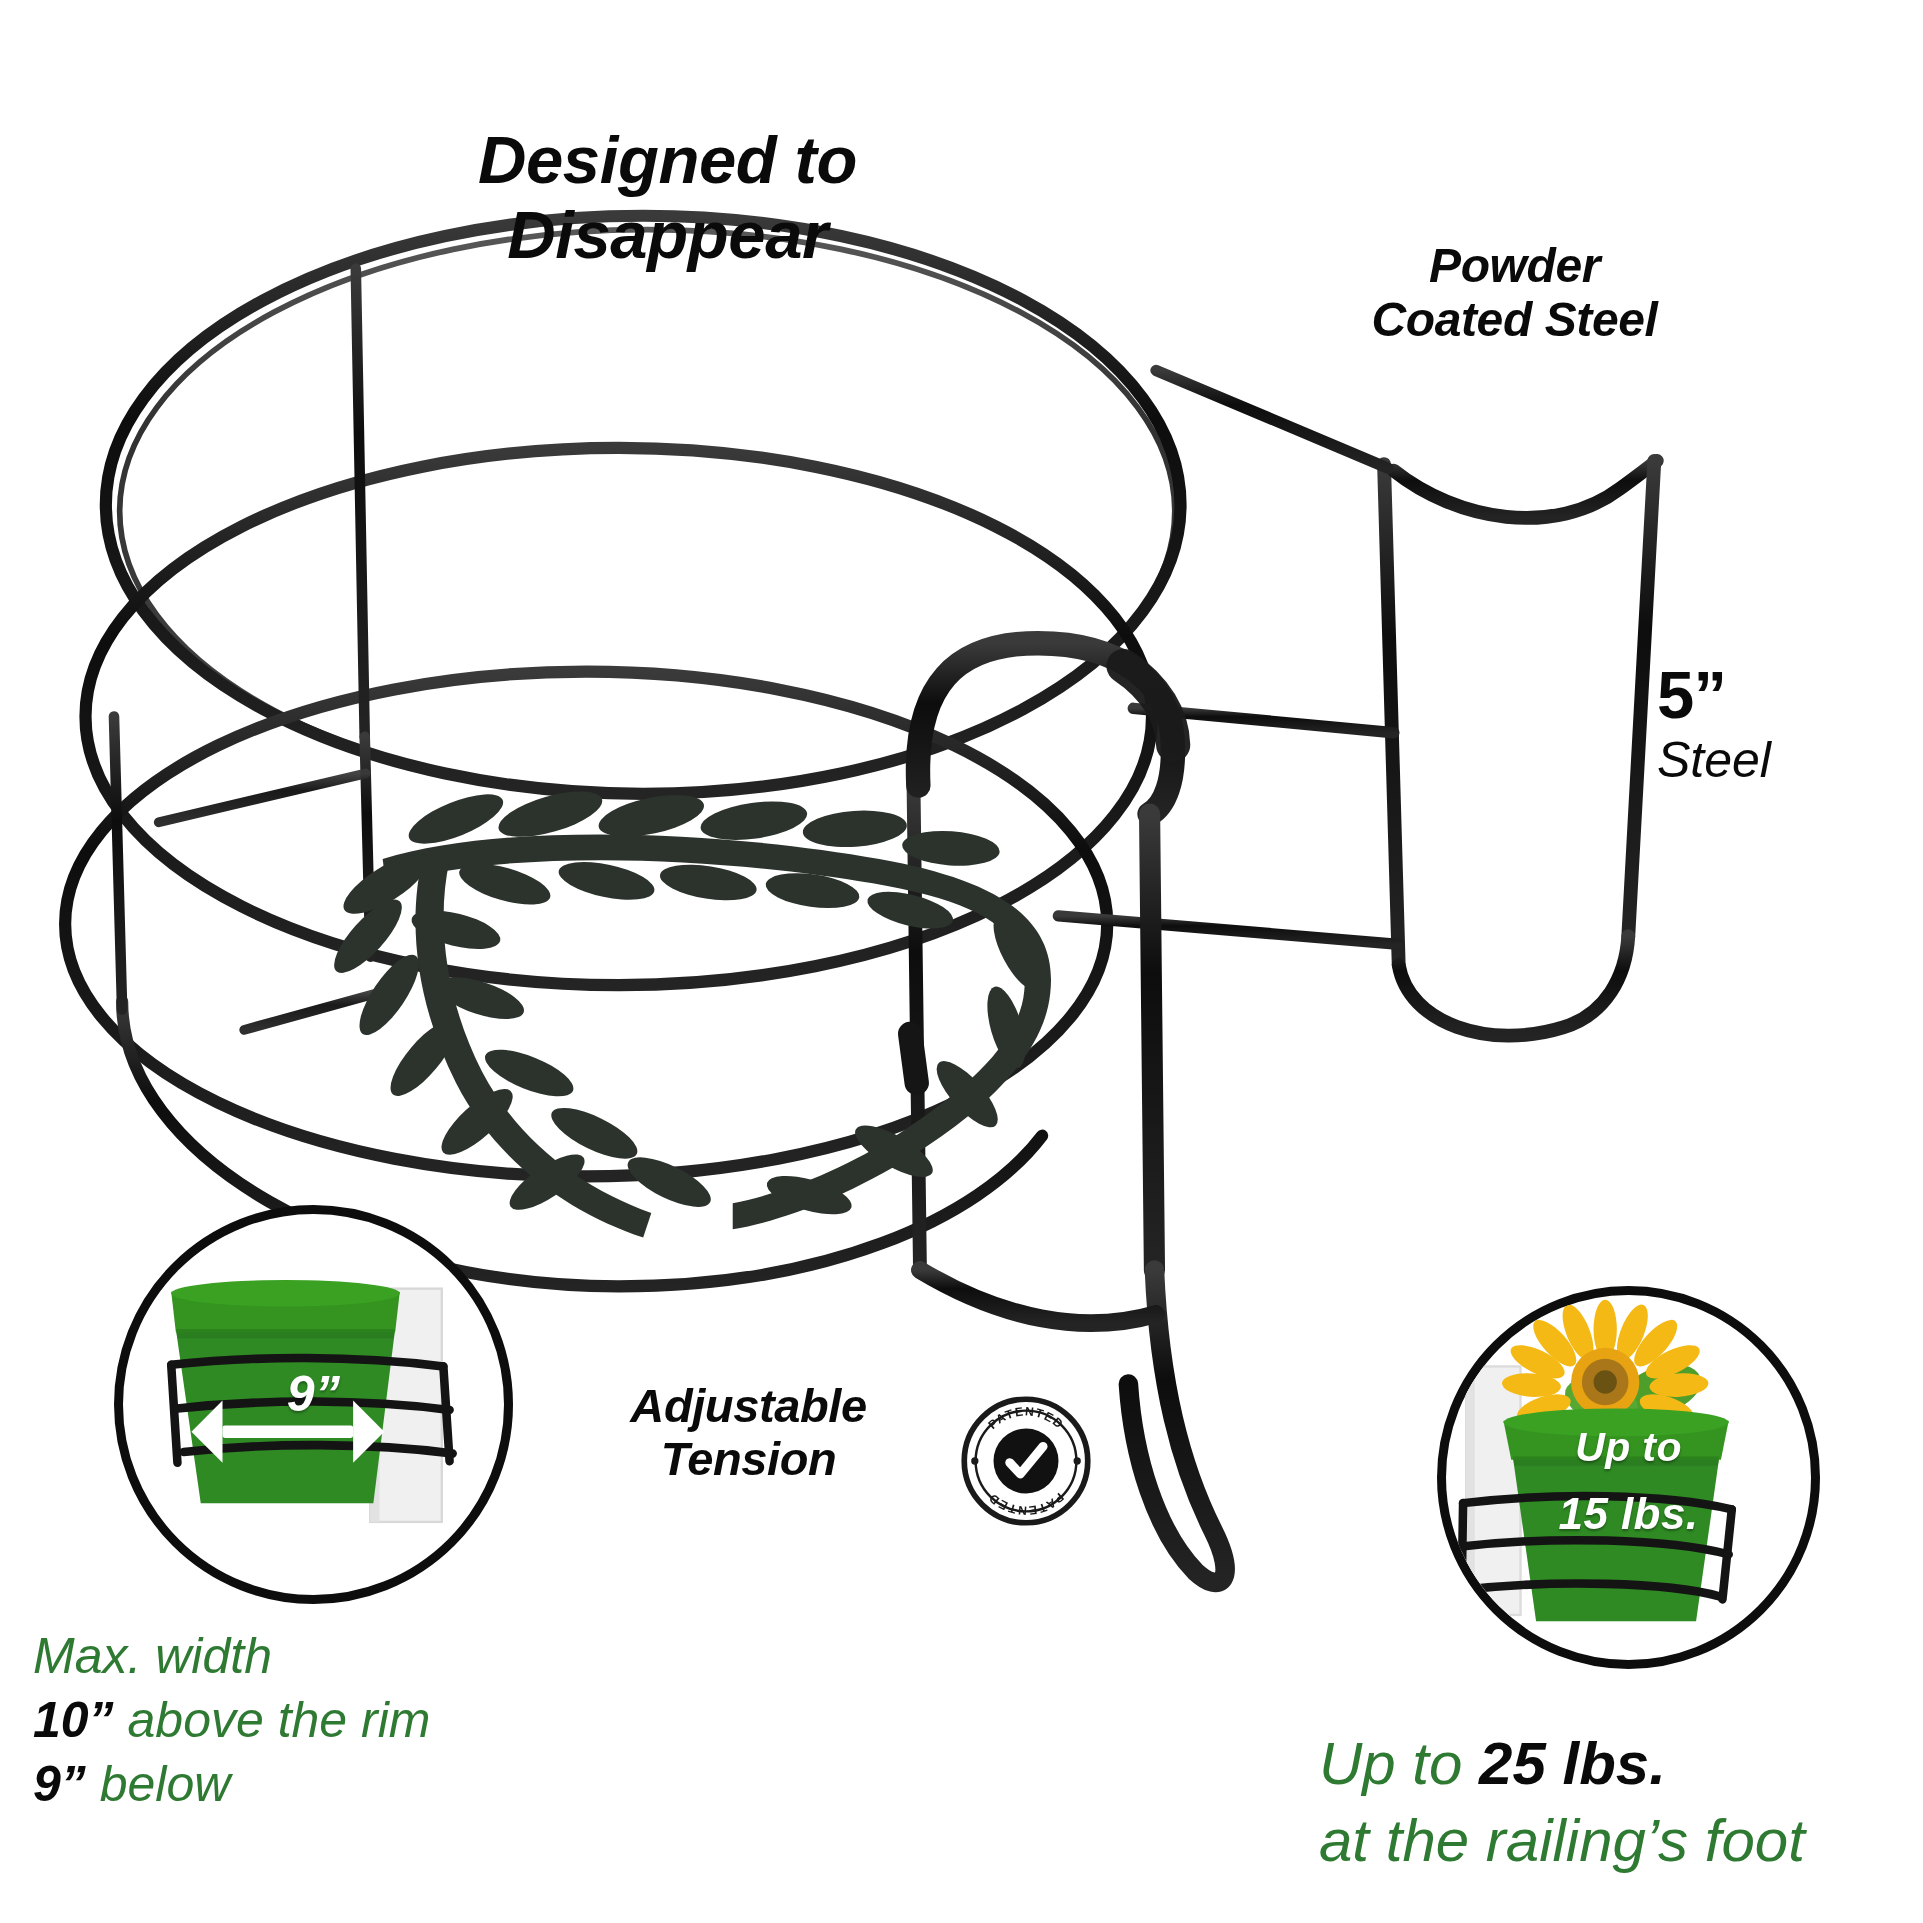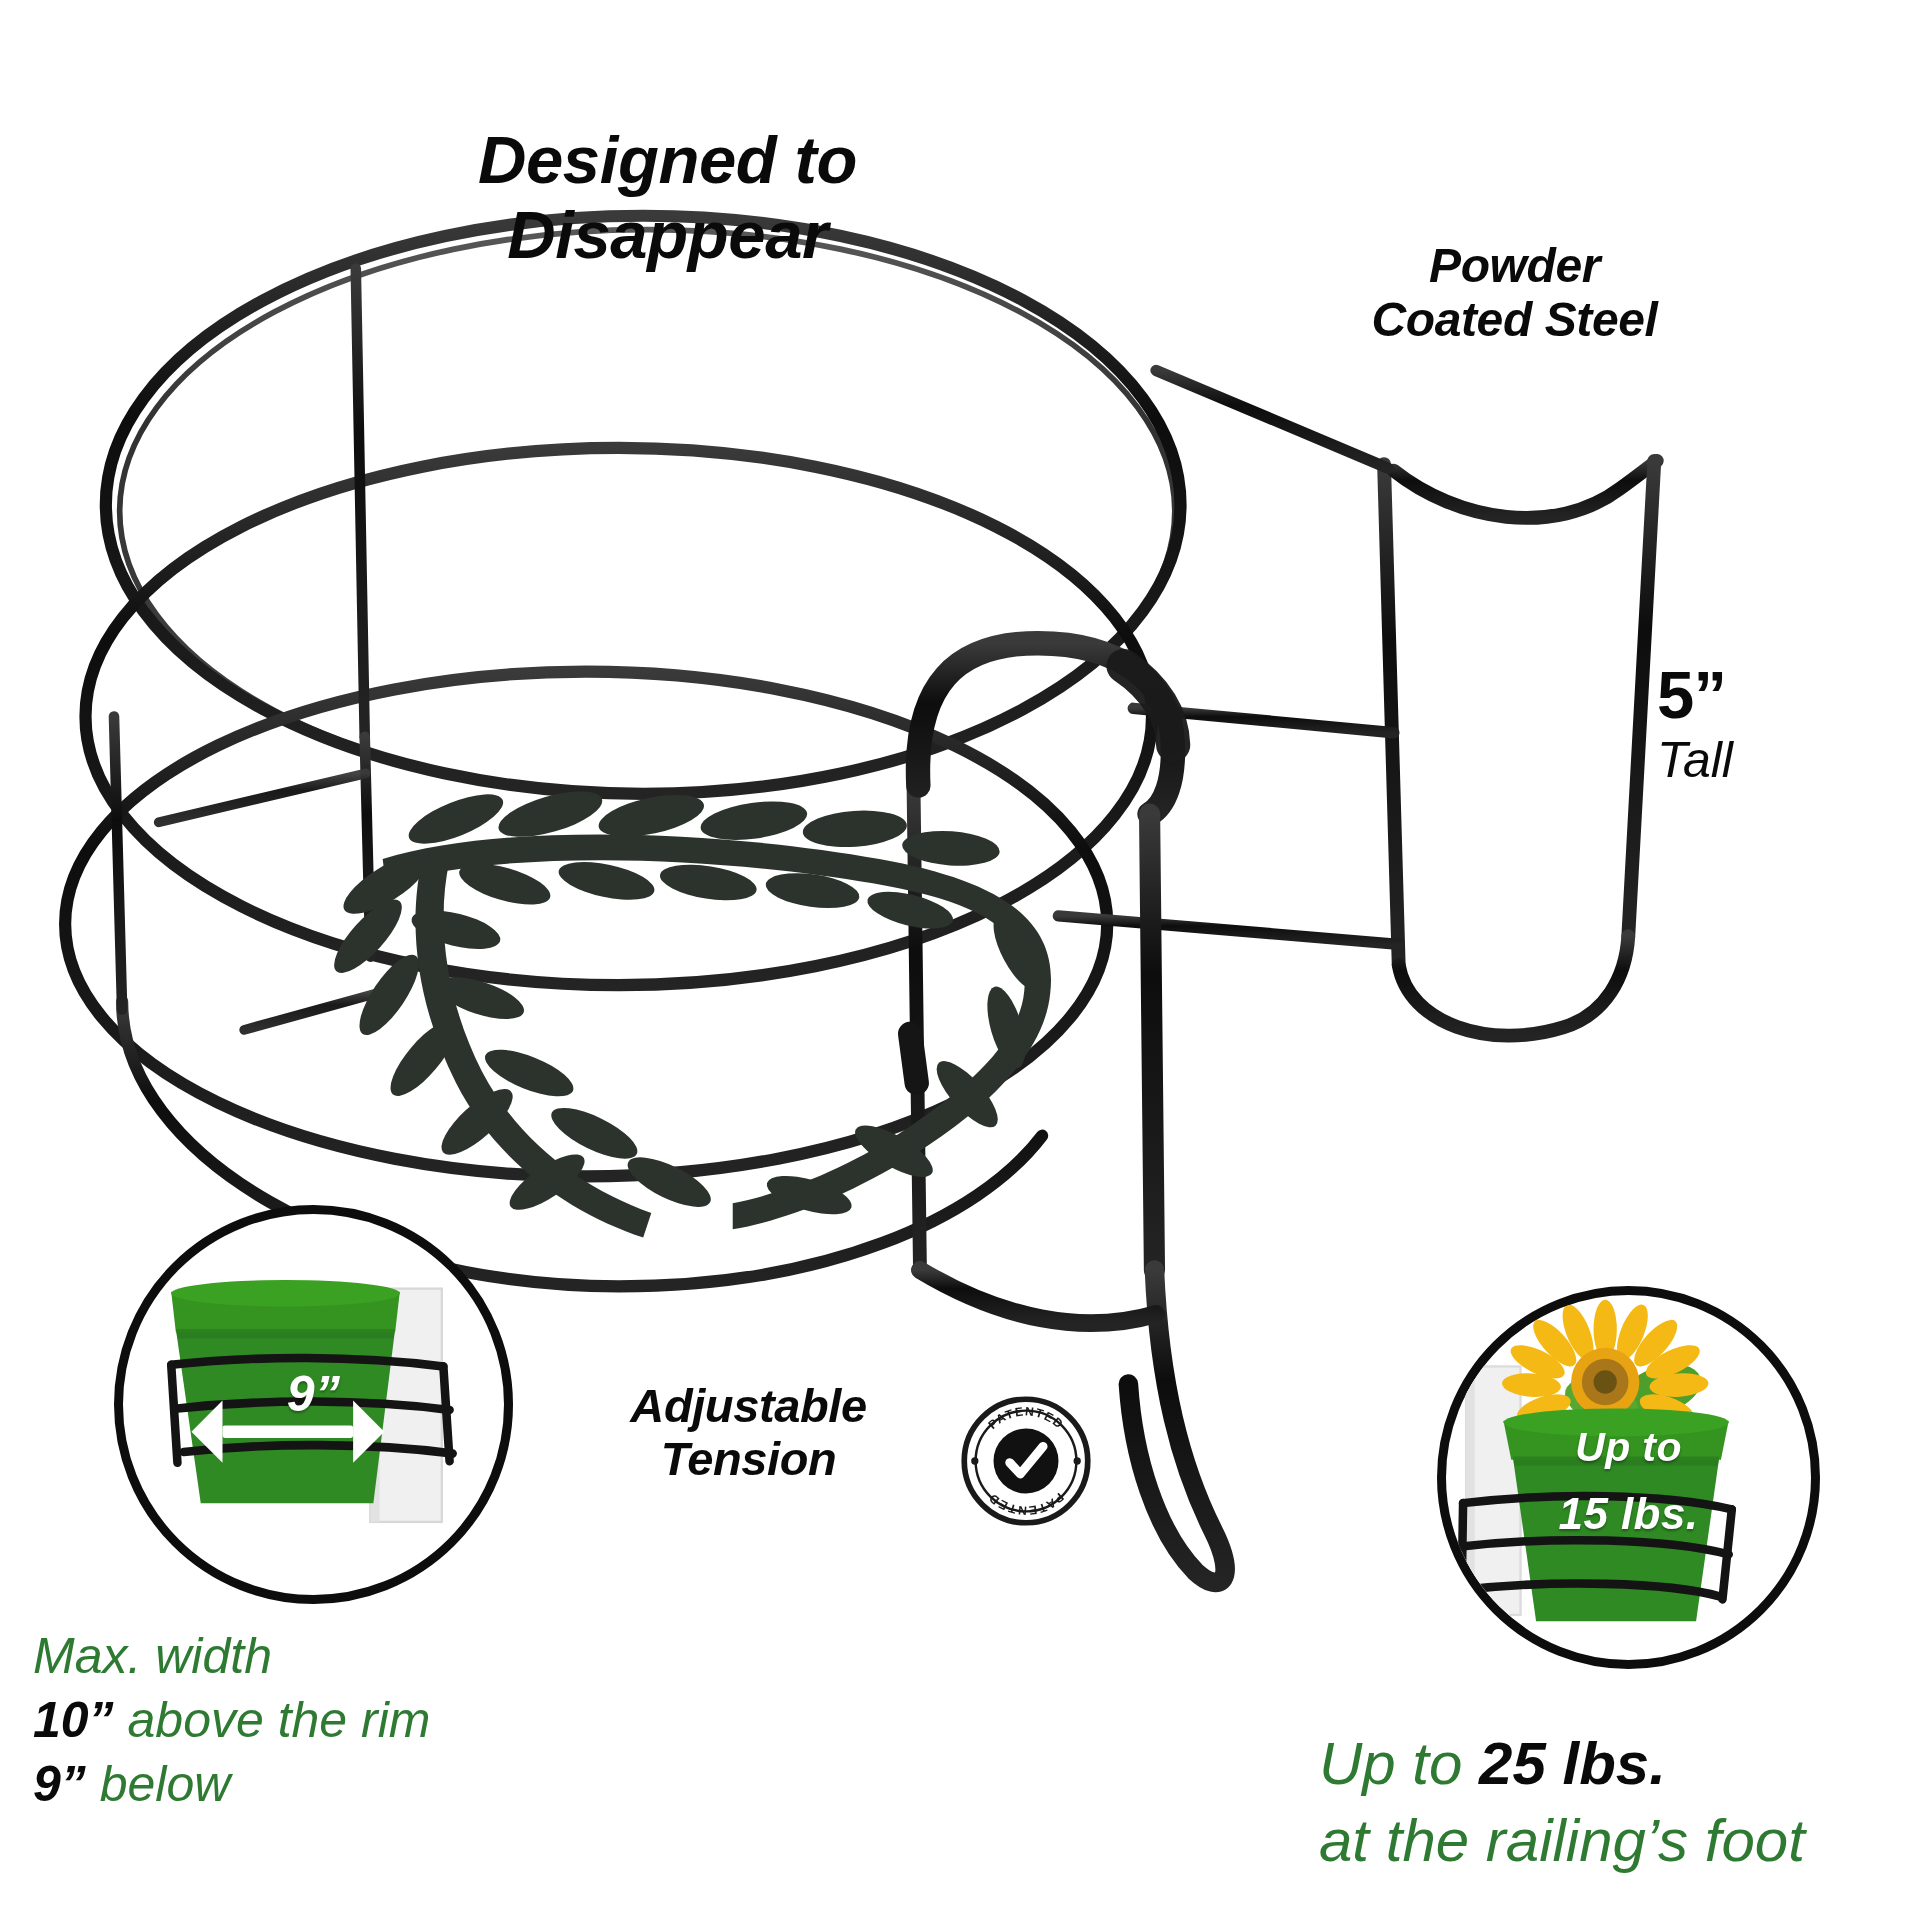--- a/index.html
+++ b/index.html
@@ -275,21 +275,21 @@
 
   <div class="callout" id="callout-powder">Powder
 Coated Steel</div>
 
 
   <div class="callout" id="callout-adjustable">Adjustable
 Tension</div>
 
   <div id="callout-height">
     <span class="hval">5”</span>
-    <span class="hunit">Tall</span>
+    <span class="hunit">Steel</span>
   </div>
 
   <svg id="patented-badge" viewBox="0 0 160 160">
     <defs>
       <path id="arcTop" d="M 80 80 m -56,0 a 56,56 0 0 1 112,0" fill="none"></path>
       <path id="arcBot" d="M 80 80 m 56,0 a 56,56 0 0 1 -112,0" fill="none"></path>
     </defs>
     <circle cx="80" cy="80" r="76" fill="#ffffff" stroke="#1a1a1a" stroke-width="7"></circle>
     <circle cx="80" cy="80" r="62" fill="#ffffff" stroke="#1a1a1a" stroke-width="3"></circle>
     <circle cx="80" cy="80" r="40" fill="#111111"></circle>

